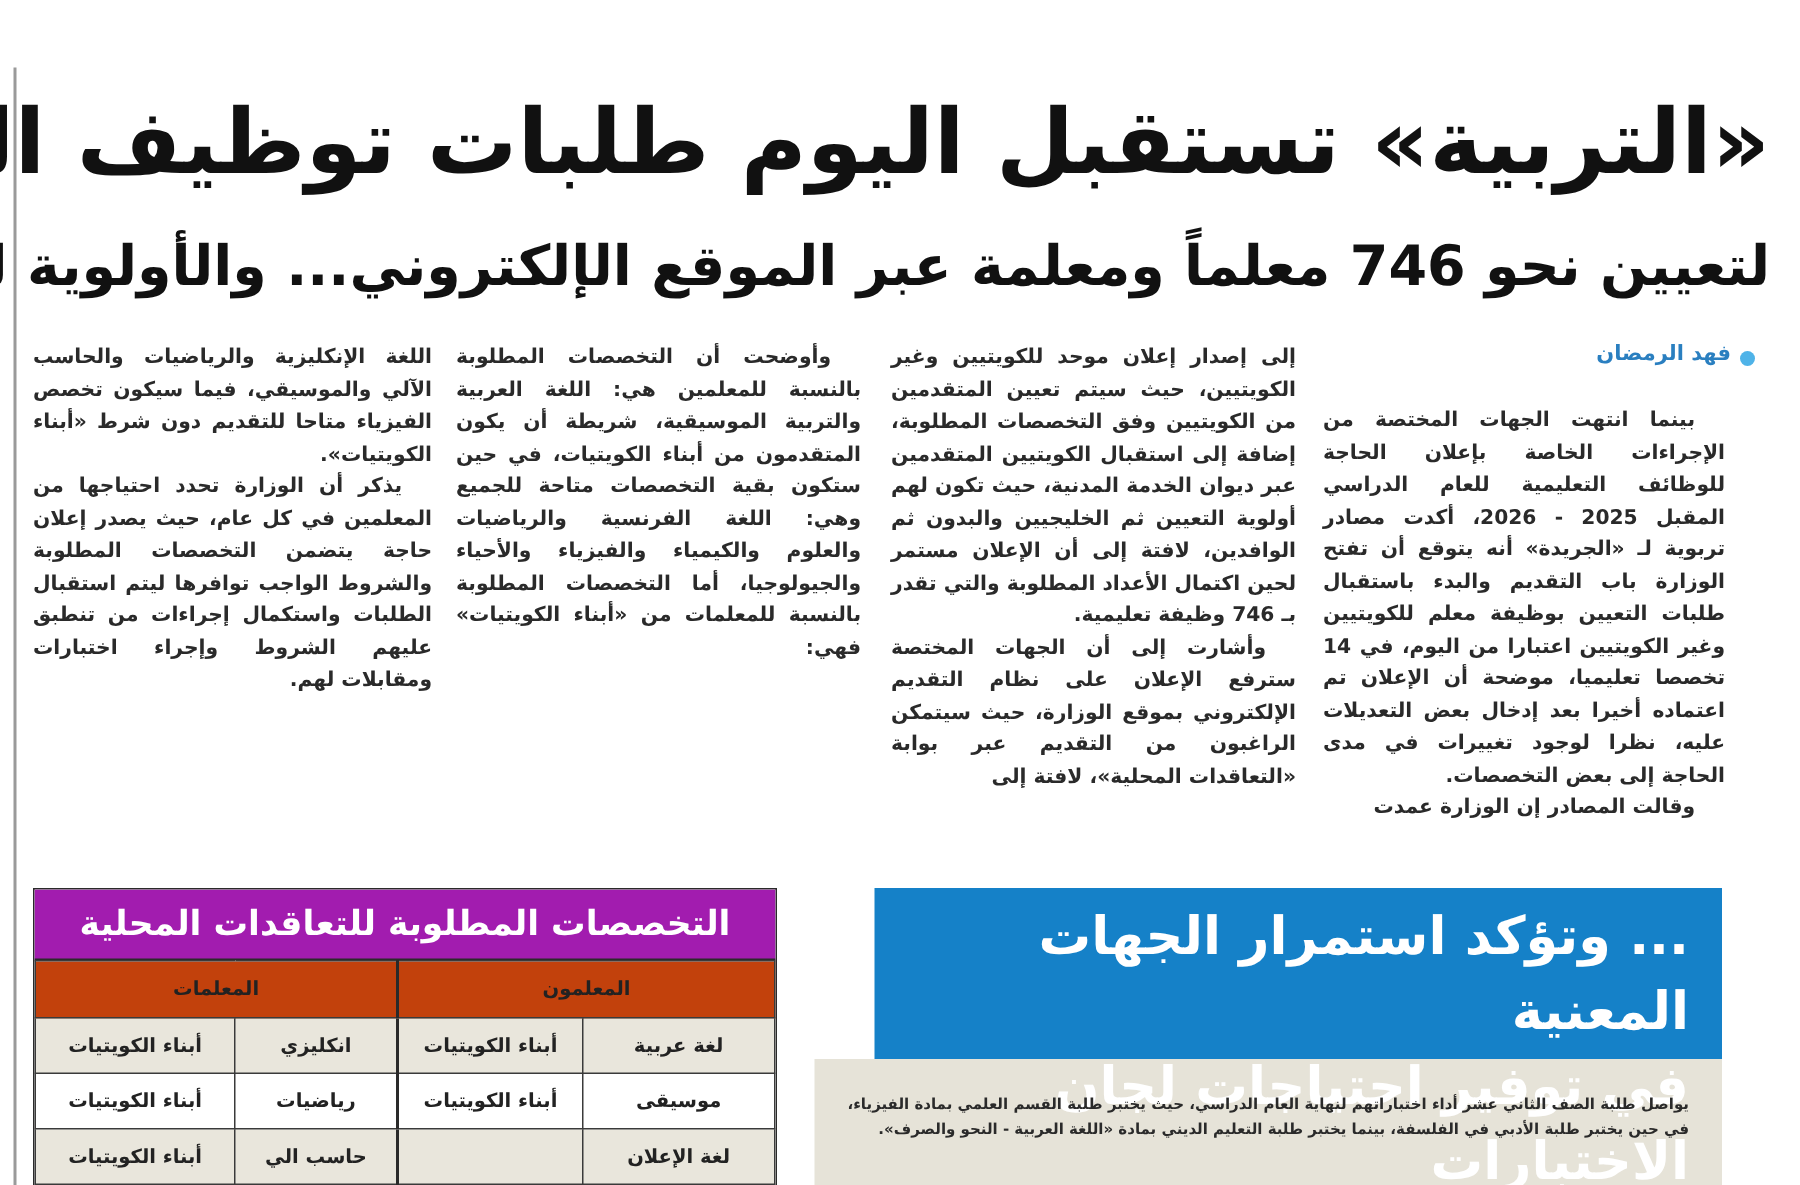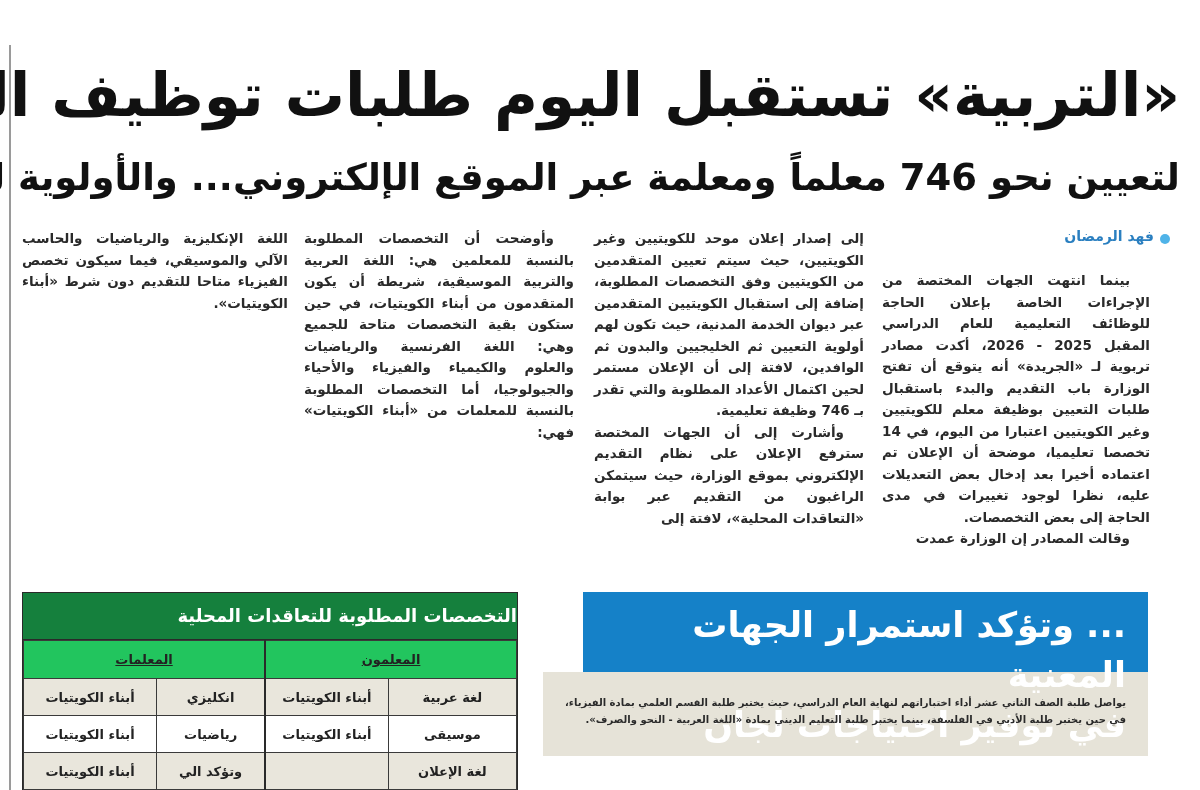--- a/index.html
+++ b/index.html
@@ -34,34 +34,34 @@
   .c1 { left: 882px; width: 268px; top: 270px; }
   .c2 { left: 594px; width: 270px; top: 228px; }
   .c3 { left: 304px; width: 270px; top: 228px; }
   .c4 { left: 22px;  width: 266px; top: 228px; }
   .tbl {
     position: absolute; left: 22px; top: 592px; width: 496px; height: 198px;
     border: 1.5px solid #2a2a2a; border-bottom: none; direction: rtl;
     box-sizing: border-box; overflow: hidden;
   }
   .tbl-head {
-    height: 46px; background: #15803d; color: #fff; font-weight: bold; font-size: 18px;
-    text-align: right; line-height: 46px; border-bottom: 1.5px solid #2a2a2a;
+    height: 46px; background: #a21caf; color: #fff; font-weight: bold; font-size: 23px;
+    text-align: center; line-height: 46px; border-bottom: 1.5px solid #2a2a2a;
   }
   .tbl table { width: 100%; border-collapse: collapse; font-size: 13px; font-weight: bold; color: #222; }
   .tbl td { border: 1px solid #3a3a3a; text-align: center; height: 36px; padding: 0; }
-  .tbl tr.grp td { height: 37px; background: #22c55e; text-decoration: underline; }
+  .tbl tr.grp td { height: 37px; background: #c2410c; }
   .tbl tr.alt td { background: #e9e6dc; }
   .tbl tr.wht td { background: #ffffff; }
   .tbl td.sep { border-left: 2px solid #2a2a2a; }
   .box {
     position: absolute; left: 543px; top: 592px; width: 605px; height: 198px; direction: rtl;
   }
   .box-head {
-    height: 80px; background: #1581c8; color: #fff; font-weight: bold;
+    height: 114px; background: #1581c8; color: #fff; font-weight: bold;
     font-size: 35px; line-height: 50px; padding: 8px 22px 0 0; box-sizing: border-box;
     text-align: right;
     margin-left: 40px;
   }
   .box-body {
     height: 84px; background: #e6e3d8; padding: 22px 22px 0 22px; box-sizing: border-box;
     font-size: 10px; line-height: 17px; font-weight: bold; color: #2a2a2a; text-align: justify;
     overflow: hidden;
   }
 </style>
@@ -84,20 +84,21 @@
 </div>
 <div class="col c2">
   <p class="noind">إلى إصدار إعلان موحد للكويتيين وغير الكويتيين، حيث سيتم تعيين المتقدمين من الكويتيين وفق التخصصات المطلوبة، إضافة إلى استقبال الكويتيين المتقدمين عبر ديوان الخدمة المدنية، حيث تكون لهم أولوية التعيين ثم الخليجيين والبدون ثم الوافدين، لافتة إلى أن الإعلان مستمر لحين اكتمال الأعداد المطلوبة والتي تقدر بـ 746 وظيفة تعليمية.</p>
   <p>وأشارت إلى أن الجهات المختصة سترفع الإعلان على نظام التقديم الإلكتروني بموقع الوزارة، حيث سيتمكن الراغبون من التقديم عبر بوابة «التعاقدات المحلية»، لافتة إلى</p>
 </div>
 <div class="col c3">
   <p>وأوضحت أن التخصصات المطلوبة بالنسبة للمعلمين هي: اللغة العربية والتربية الموسيقية، شريطة أن يكون المتقدمون من أبناء الكويتيات، في حين ستكون بقية التخصصات متاحة للجميع وهي: اللغة الفرنسية والرياضيات والعلوم والكيمياء والفيزياء والأحياء والجيولوجيا، أما التخصصات المطلوبة بالنسبة للمعلمات من «أبناء الكويتيات» فهي:</p>
 </div>
 <div class="col c4">
   <p class="noind">اللغة الإنكليزية والرياضيات والحاسب الآلي والموسيقي، فيما سيكون تخصص الفيزياء متاحا للتقديم دون شرط «أبناء الكويتيات».</p>
+  <p>يذكر أن الوزارة تحدد احتياجها من المعلمين في كل عام، حيث يصدر إعلان حاجة يتضمن التخصصات المطلوبة والشروط الواجب توافرها ليتم استقبال الطلبات واستكمال إجراءات من تنطبق عليهم الشروط وإجراء اختبارات ومقابلات لهم.</p>
 </div>
 
 <div class="tbl">
   <div class="tbl-head">التخصصات المطلوبة للتعاقدات المحلية</div>
   <table>
     <tbody>
         <tr class="grp">
       <td colspan="2" class="sep">المعلمون</td>
       <td colspan="2">المعلمات</td>
     </tr>
@@ -109,21 +110,21 @@
     </tr>
     <tr class="wht">
       <td>موسيقى</td>
       <td class="sep">أبناء الكويتيات</td>
       <td>رياضيات</td>
       <td>أبناء الكويتيات</td>
     </tr>
     <tr class="alt">
       <td>لغة الإعلان</td>
       <td class="sep"></td>
-      <td>وتؤكد الي</td>
+      <td>حاسب الي</td>
       <td>أبناء الكويتيات</td>
     </tr>
   </tbody>
     </table>
 </div>
 
 <div class="box">
   <div class="box-head">
     <div>... وتؤكد استمرار الجهات المعنية</div>
     <div>في توفير احتياجات لجان الاختبارات</div>

